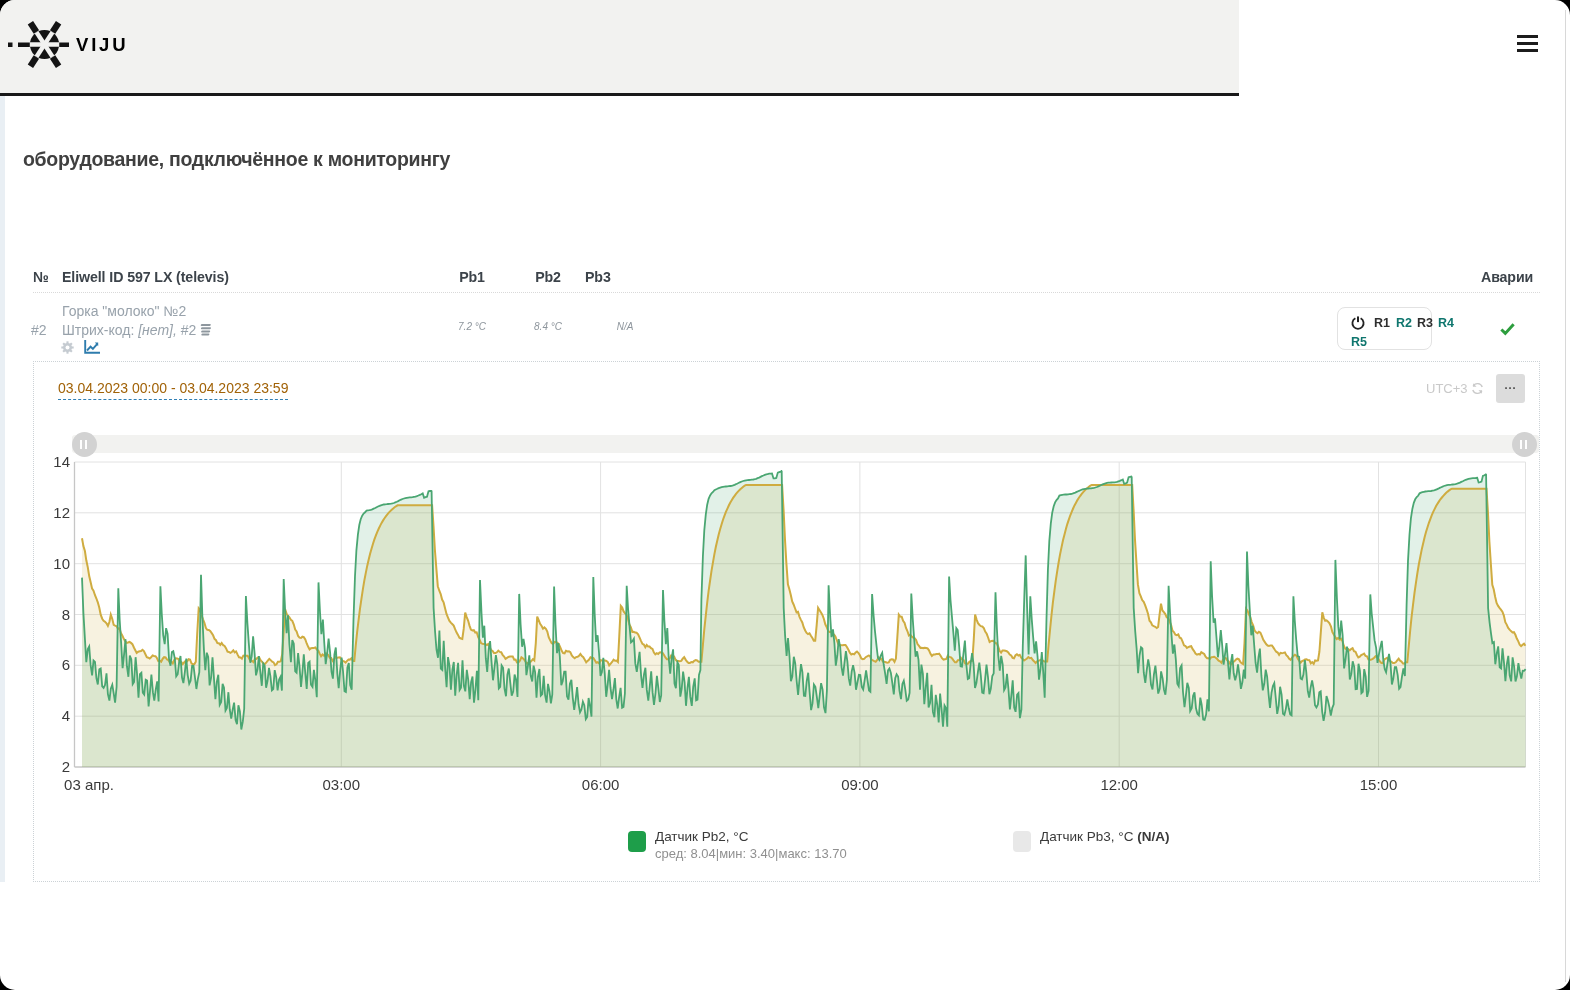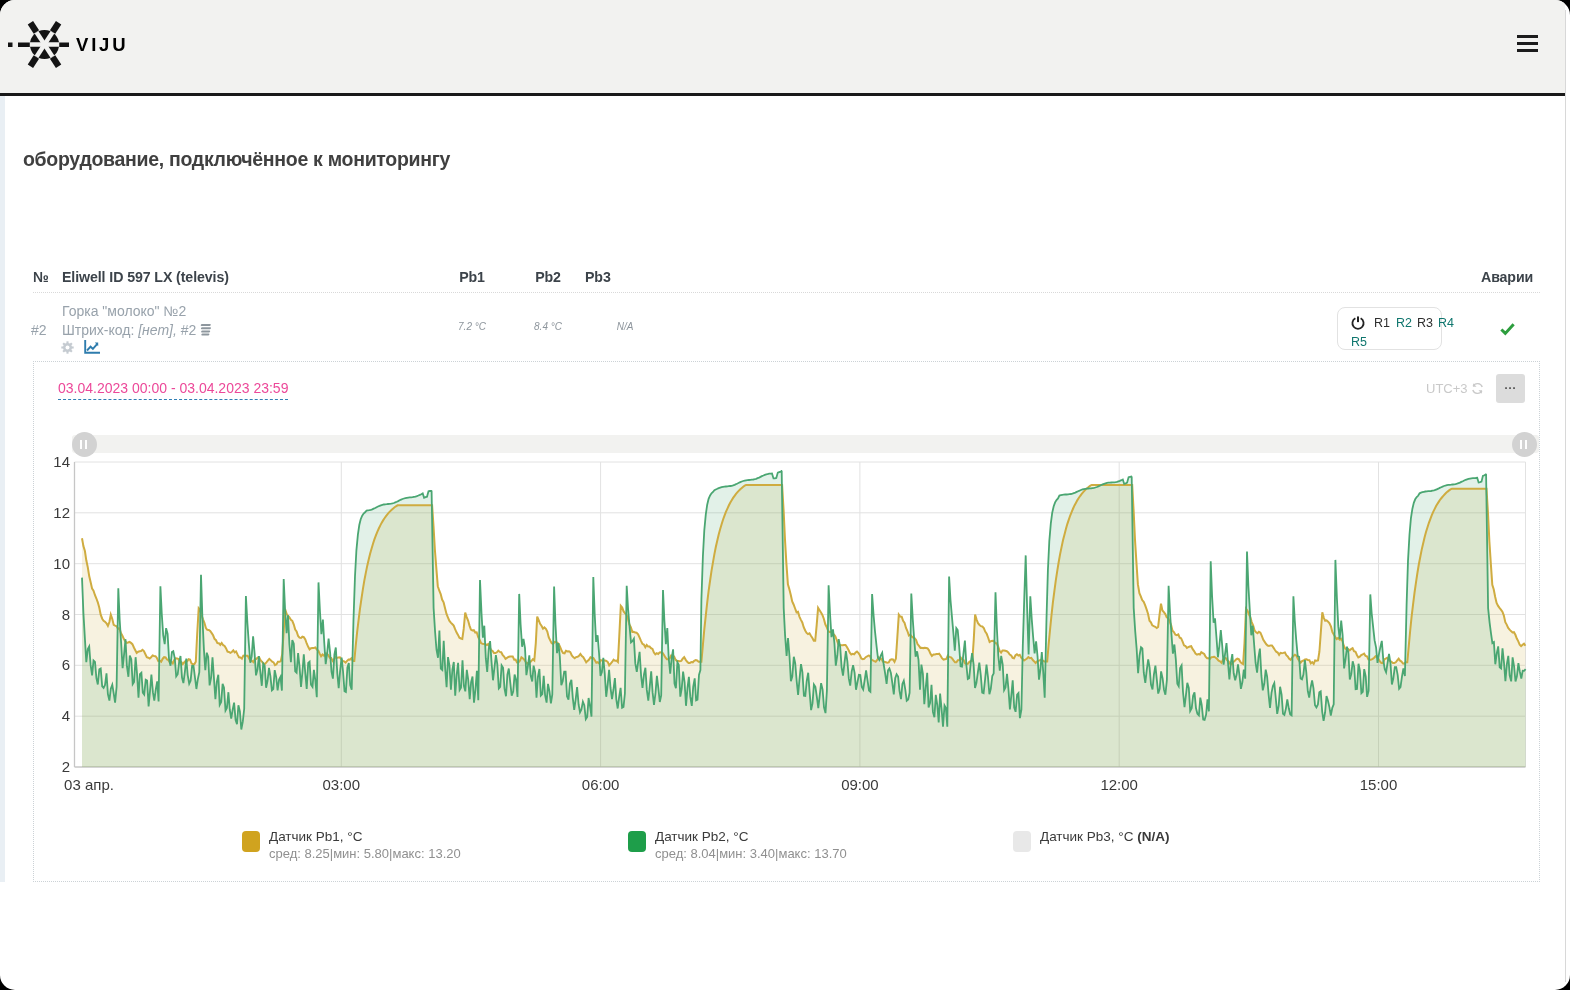--- a/index.html
+++ b/index.html
@@ -1,38 +1,38 @@
 <!DOCTYPE html>
 <html lang="ru"><head>
 <meta charset="utf-8">
 <title>VIJU</title>
 <style>
   html,body{margin:0;padding:0;background:#000;}
   *{box-sizing:border-box;}
   body{font-family:"Liberation Sans",sans-serif;}
   #page{position:relative;width:1570px;height:990px;background:#fff;border-radius:15px;overflow:hidden;}
-  #header{position:absolute;left:0;top:0;width:1565px;height:96px;background:#f2f2f0;border-bottom:3px solid #191919;}
+  #header{position:absolute;left:0;top:0;width:1239px;height:96px;background:#f2f2f0;border-bottom:3px solid #191919;}
   #logo{position:absolute;left:8px;top:17px;}
   #brand{position:absolute;left:76px;top:34px;font-size:18.5px;font-weight:700;letter-spacing:2.8px;color:#000;}
   #burger{position:absolute;left:1517px;top:35px;width:21px;}
   #burger div{height:2.6px;background:#1c1c1c;margin-bottom:4.6px;}
   #leftstrip{position:absolute;left:0;top:96px;width:5px;height:786px;background:#e9eff4;}
   #rightline{position:absolute;left:1565px;top:10px;width:1px;height:972px;background:#d8d8d8;}
   #title{position:absolute;left:23px;top:148px;font-size:19.5px;font-weight:700;color:#404040;letter-spacing:-0.3px;}
   
   .th{position:absolute;top:269px;font-size:14.2px;font-weight:700;color:#3c434a;letter-spacing:-0.1px;}
   .sep{position:absolute;left:33px;width:1507px;border-top:1px dotted #d9d9d9;}
   .rowtxt{position:absolute;font-size:14px;color:#98a2ab;}
   .val{position:absolute;top:321px;font-size:10px;font-style:italic;color:#8d959c;width:80px;text-align:center;}
   
-  #rbox{position:absolute;left:1337px;top:307px;width:105px;height:43px;border:1px solid #e2e2e2;border-radius:8px;font-size:12.5px;font-weight:400;color:#2f2f2f;}
+  #rbox{position:absolute;left:1337px;top:307px;width:95px;height:43px;border:1px solid #e2e2e2;border-radius:8px;font-size:12.5px;font-weight:700;color:#2f2f2f;}
   #rbox .roff{color:#0f766e;}
   
   #panel{position:absolute;left:33px;top:361px;width:1507px;height:521px;border:1px dotted #ccd2d6;}
-  #daterange{position:absolute;left:24px;top:18px;font-size:14px;color:#ec4899;border-bottom:1px dashed #2f7fb5;padding-bottom:3px;}
+  #daterange{position:absolute;left:24px;top:18px;font-size:14px;color:#a16207;border-bottom:1px dashed #2f7fb5;padding-bottom:3px;}
   #utc{position:absolute;left:1392px;top:19px;font-size:13px;color:#c9c9c9;}
   #dots{position:absolute;left:1462px;top:12px;width:29px;height:29px;background:#dcdcdc;border-radius:3px;color:#444;font-size:11px;font-weight:700;text-align:center;line-height:22px;letter-spacing:1px;}
   
   #rail{position:absolute;left:38px;top:73px;width:1467px;height:18px;background:#f2f2f0;border-radius:3px;}
   .handle{position:absolute;top:70px;width:25px;height:25px;background:#d2d2d2;border-radius:50%;}
   .handle i{position:absolute;top:8px;width:2px;height:9px;background:rgba(255,255,255,0.95);}
   
   .leg{position:absolute;top:467px;font-size:13.5px;color:#333;}
   .leg .sw{position:absolute;left:0;top:2px;width:18px;height:21px;border-radius:4px;}
   .leg .l1{margin-left:27px;white-space:nowrap;color:#3a3a3a;}
@@ -189,25 +189,20 @@
         <text x="36.0" y="155.8" font-size="15" fill="#3a3a3a" text-anchor="end">12</text>
         <text x="36.0" y="105.0" font-size="15" fill="#3a3a3a" text-anchor="end">14</text>
         <text x="55.0" y="428.0" font-size="15" fill="#3a3a3a" text-anchor="middle">03 апр.</text>
         <text x="307.3" y="428.0" font-size="15" fill="#3a3a3a" text-anchor="middle">03:00</text>
         <text x="566.6" y="428.0" font-size="15" fill="#3a3a3a" text-anchor="middle">06:00</text>
         <text x="825.9" y="428.0" font-size="15" fill="#3a3a3a" text-anchor="middle">09:00</text>
         <text x="1085.2" y="428.0" font-size="15" fill="#3a3a3a" text-anchor="middle">12:00</text>
         <text x="1344.5" y="428.0" font-size="15" fill="#3a3a3a" text-anchor="middle">15:00</text>
 </svg>
 
-    <div class="leg" style="left:208px;">
-      <div class="sw" style="background:#d0a31f;"></div>
-      <div class="l1">Датчик Pb1, °C</div>
-      <div class="l2">сред: 8.25|мин: 5.80|макс: 13.20</div>
-    </div>
     <div class="leg" style="left:594px;">
       <div class="sw" style="background:#1e9e4a;"></div>
       <div class="l1">Датчик Pb2, °C</div>
       <div class="l2">сред: 8.04|мин: 3.40|макс: 13.70</div>
     </div>
     <div class="leg" style="left:979px;">
       <div class="sw" style="background:#e8e8e8;"></div>
       <div class="l1">Датчик Pb3, °C <b>(N/A)</b></div>
     </div>
   </div>

